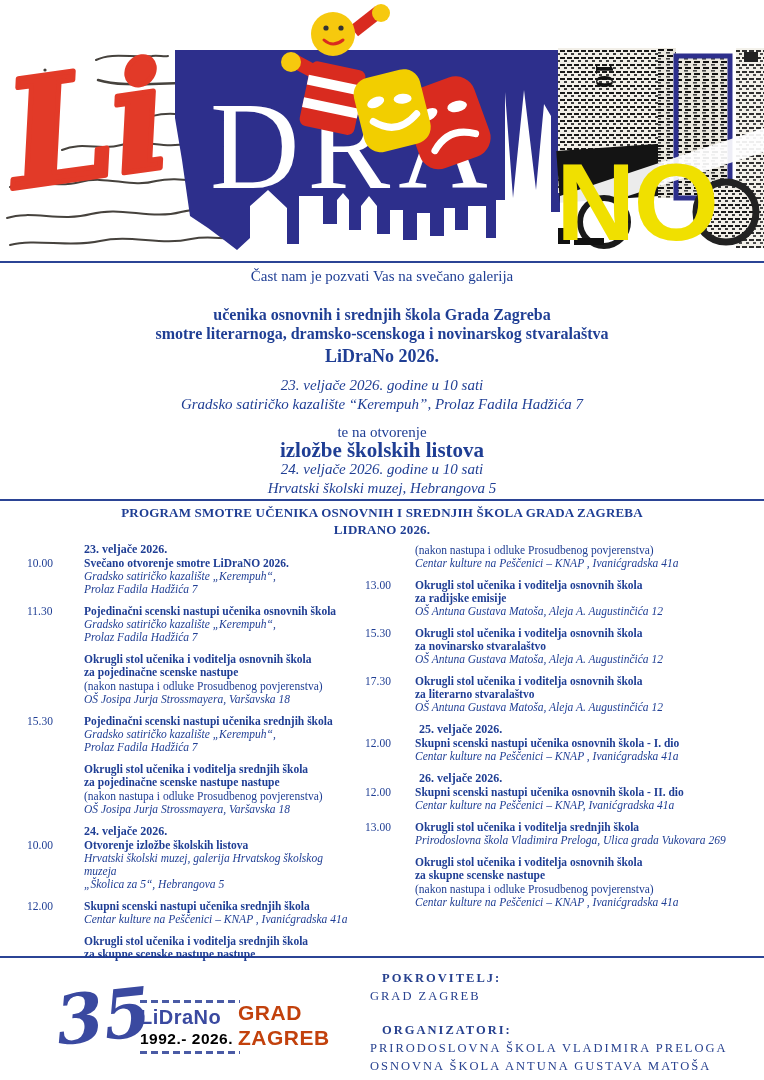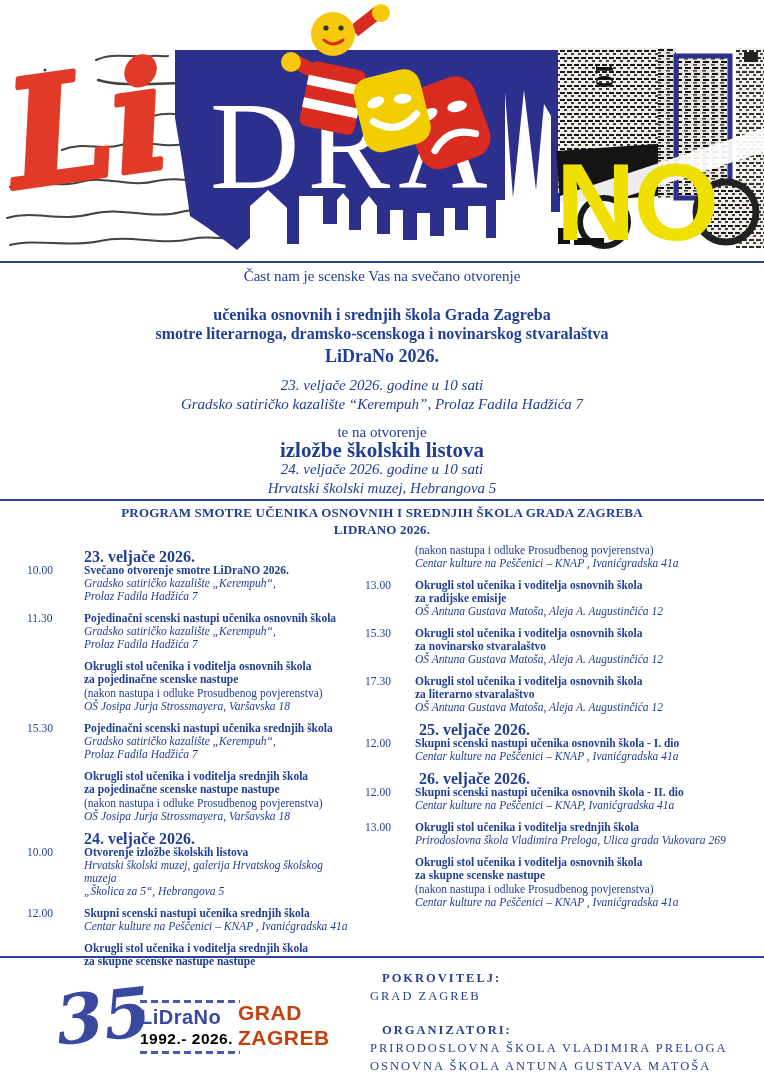--- a/index.html
+++ b/index.html
@@ -16,21 +16,21 @@
   .invite .it{font-style:italic;font-size:15px;line-height:19px;}
   .invite .grp{margin-top:9px;}
   .invite .izl{font-weight:bold;font-size:21px;line-height:19px;}
 
   
   .prog-head{position:absolute;top:504px;left:0;width:764px;text-align:center;
              font-weight:bold;font-size:13px;line-height:17px;letter-spacing:.2px;}
   .prog-col{position:absolute;font-size:11.5px;line-height:13px;}
   #col-left{left:27px;top:543px;width:330px;}
   #col-right{left:365px;top:543px;width:392px;}
-  .prog-date{font-weight:bold;font-size:16px;padding-left:57px;margin:7px 0 1px;}
+  .prog-date{font-weight:bold;font-size:12px;padding-left:57px;margin:0 0 1px;}
   #col-right .prog-date{padding-left:54px;}
   .prog-row{display:flex;margin-bottom:9px;}
   .prog-time{flex:none;width:46px;}
   #col-right .prog-time{width:50px;}
   .prog-content{flex:1;padding-left:11px;}
   #col-right .prog-content{padding-left:0;}
   .prog-title{font-weight:bold;}
   .prog-note{padding-top:1px;}
   .prog-venue{font-style:italic;}
 
@@ -141,21 +141,21 @@
     </g>
 
     <text x="556" y="240" font-family="Liberation Sans, sans-serif" font-weight="bold" font-size="110" fill="#F0E000" letter-spacing="-2">NO</text>
   </svg>
 
   <div class="rule" id="rule1"></div>
   <div class="rule" id="rule2"></div>
   <div class="rule" id="rule3"></div>
 
   <div class="invite">
-    <div class="intro">Čast nam je scenske Vas na svečano otvorenje</div>
+    <div class="intro">Čast nam je pozvati Vas na svečano galerija</div>
     <div class="b">učenika osnovnih i srednjih škola Grada Zagreba</div>
     <div class="b">smotre literarnoga, dramsko-scenskoga i novinarskog stvaralaštva</div>
     <div class="title">LiDraNo 2026.</div>
     <div class="grp">
       <div class="it">23. veljače 2026. godine u 10 sati</div>
       <div class="it">Gradsko satiričko kazalište “Kerempuh”, Prolaz Fadila Hadžića 7</div>
     </div>
     <div class="grp">
       <div style="font-size:15px;line-height:18px;">te na otvorenje</div>
       <div class="izl">izložbe školskih listova</div>

